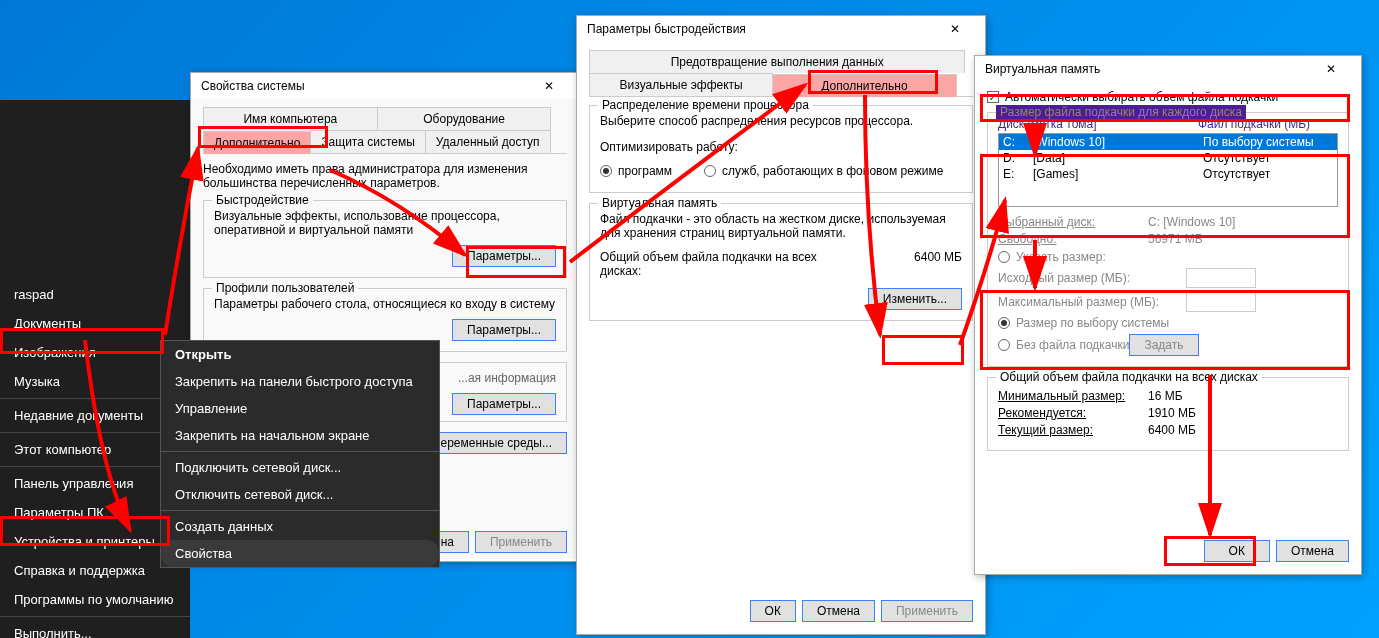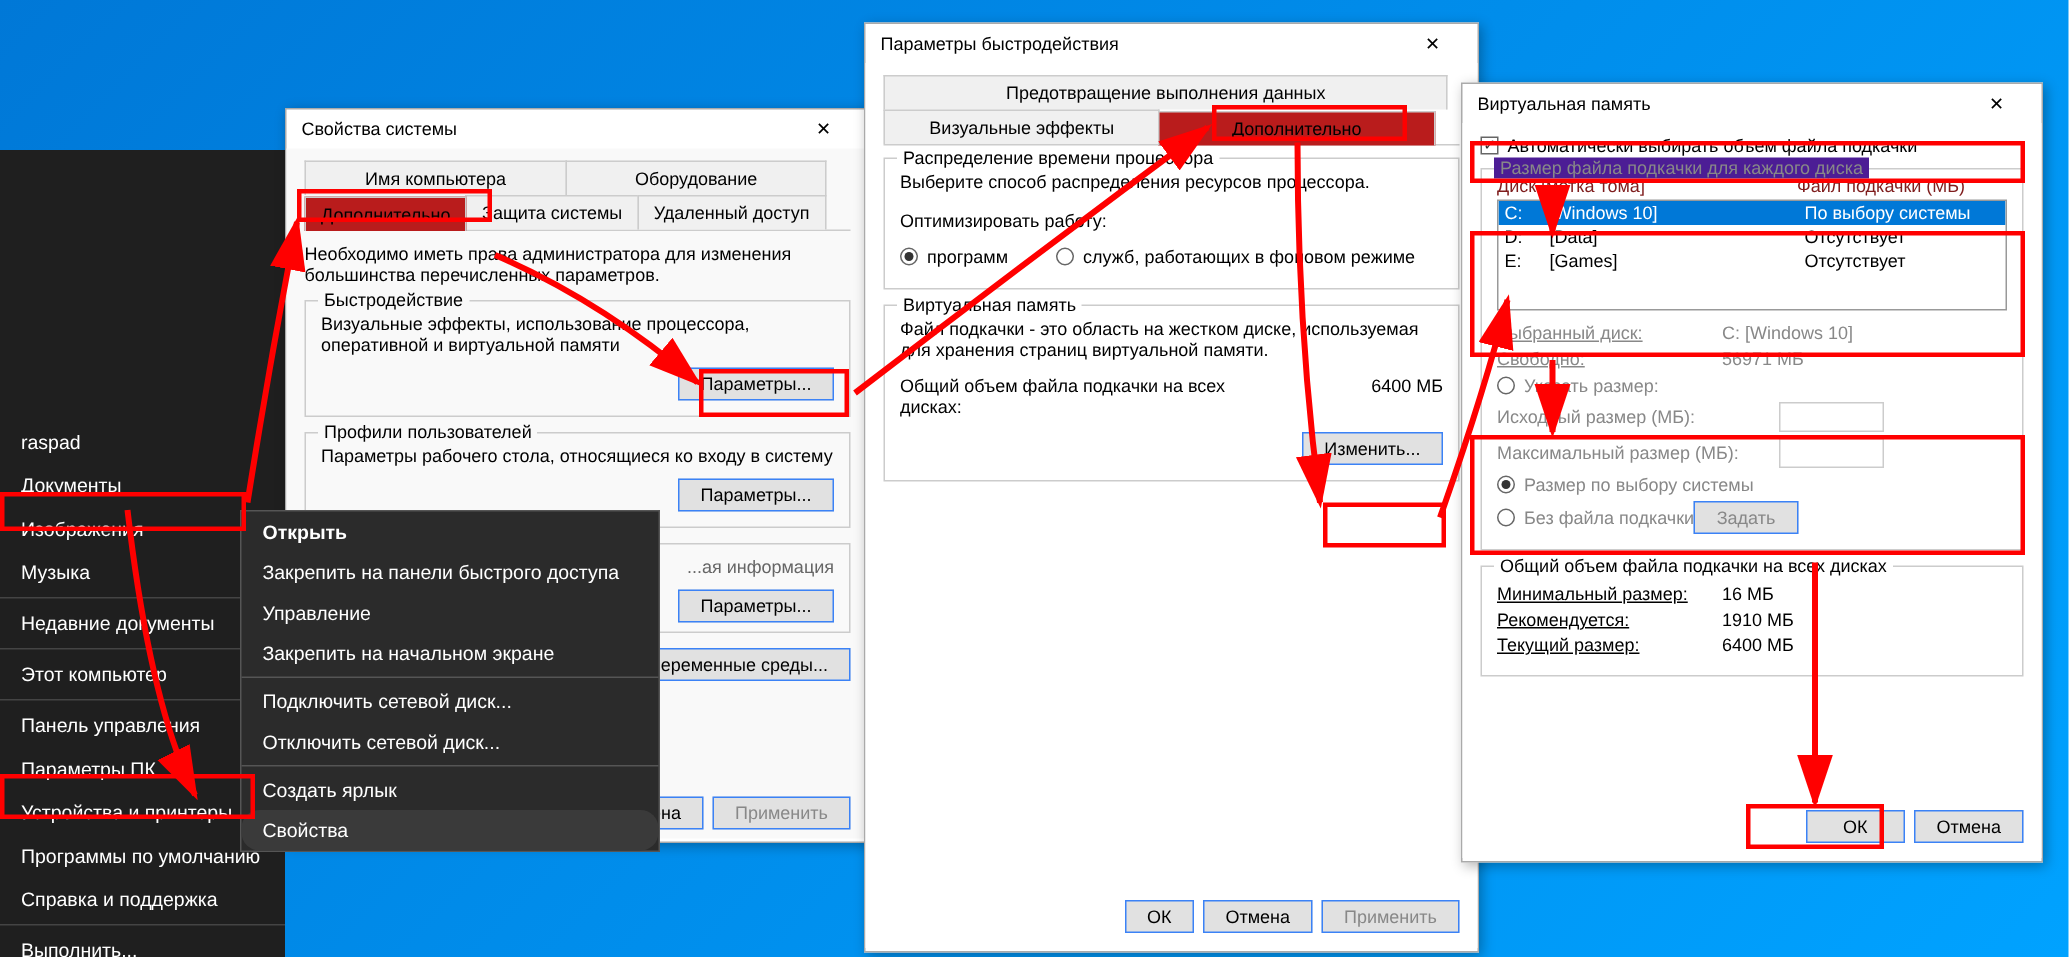--- a/index.html
+++ b/index.html
@@ -26,21 +26,21 @@
   .dlg { position: absolute; background: #fff; border: 1px solid #aaa; box-shadow: 2px 2px 8px rgba(0,0,0,0.3); }
   .dlg-title { padding: 6px 10px; font-size: 12px; display: flex; justify-content: space-between; align-items: center; }
   .dlg-close { width: 40px; text-align: center; cursor: pointer; }
   .dlg-body { padding: 8px 12px; background: #f0f0f0; }
 
   
   #dlg-sysprops { left: 190px; top: 72px; width: 390px; height: 490px; z-index: 2; }
   #dlg-sysprops .dlg-body { height: calc(100% - 28px); background: #f9f9f9; }
   .tabs { display: flex; flex-wrap: wrap; border-bottom: 1px solid #ccc; margin-bottom: 8px; }
   .tab { padding: 4px 10px; border: 1px solid #ccc; border-bottom: none; background: #f0f0f0; margin-right: -1px; font-size: 12px; cursor: pointer; }
-  .tab.active { background: #b91c1c; position: relative; top: 1px; }
+  .tab.active { background: #fca5a5; position: relative; top: 1px; }
   .group { border: 1px solid #ccc; padding: 8px 10px 10px; margin-bottom: 10px; position: relative; }
   .group-title { position: absolute; top: -8px; left: 8px; background: #f9f9f9; padding: 0 4px; font-size: 12px; }
   .btn { padding: 3px 14px; background: #e1e1e1; border: 1px solid #3b82f6; font-size: 12px; cursor: pointer; }
   .right { text-align: right; }
   .dlg-footer { position: absolute; bottom: 8px; right: 12px; display: flex; gap: 6px; }
 
   
   #dlg-perf { left: 576px; top: 15px; width: 410px; height: 620px; z-index: 3; }
   #dlg-perf .dlg-body { height: calc(100% - 28px); background: #fff; }
   .radio-row { display: flex; align-items: center; gap: 6px; margin: 4px 0; }
@@ -86,37 +86,37 @@
     <div class="start-item"><span>Изображения</span></div>
     <div class="start-item"><span>Музыка</span></div>
     <div class="start-sep"></div>
     <div class="start-item"><span>Недавние документы</span><span class="arrow">▶</span></div>
     <div class="start-sep"></div>
     <div class="start-item"><span>Этот компьютер</span><span class="arrow">▶</span></div>
     <div class="start-sep"></div>
     <div class="start-item"><span>Панель управления</span></div>
     <div class="start-item"><span>Параметры ПК</span></div>
     <div class="start-item"><span>Устройства и принтеры</span></div>
+    <div class="start-item"><span>Справка и поддержка</span></div>
     <div class="start-item"><span>Программы по умолчанию</span></div>
-    <div class="start-item"><span>Справка и поддержка</span></div>
     <div class="start-sep"></div>
     <div class="start-item"><span>Выполнить...</span></div>
   </div>
 </div>
 
 <div class="ctx-menu">
   <div class="ctx-item" style="font-weight:bold"><span>Открыть</span></div>
   <div class="ctx-item"><span>Закрепить на панели быстрого доступа</span></div>
   <div class="ctx-item"><span>Управление</span></div>
   <div class="ctx-item"><span>Закрепить на начальном экране</span></div>
   <div class="ctx-sep"></div>
   <div class="ctx-item"><span>Подключить сетевой диск...</span></div>
   <div class="ctx-item"><span>Отключить сетевой диск...</span></div>
   <div class="ctx-sep"></div>
-  <div class="ctx-item"><span>Создать ярлык</span></div>
+  <div class="ctx-item"><span>Создать данных</span></div>
   <div class="ctx-item hl"><span>Свойства</span></div>
 </div>
 
 <div class="dlg" id="dlg-sysprops">
   <div class="dlg-title">
     <span>Свойства системы</span>
     <span class="dlg-close">✕</span>
   </div>
   <div class="dlg-body">
     <div class="tabs">
@@ -198,21 +198,21 @@
     <span>Виртуальная память</span>
     <span class="dlg-close">✕</span>
   </div>
   <div class="dlg-body">
     <div style="display:flex;align-items:center;margin-bottom:8px">
       <span class="chk checked"></span>
       <span>Автоматически выбирать объем файла подкачки</span>
     </div>
     <div class="group" style="padding-top:4px">
       <div class="group-title muted" style="background:#4c1d95">Размер файла подкачки для каждого диска</div>
-      <div style="display:flex;font-size:12px;color:#7f1d1d;margin-bottom:2px">
+      <div style="display:flex;font-size:12px;color:#4c1d95;margin-bottom:2px">
         <span style="flex:1">Диск [метка тома]</span>
         <span style="width:140px">Файл подкачки (МБ)</span>
       </div>
       <div class="disk-list">
         <div class="disk-row sel">
           <span class="disk-col1">C:</span>
           <span class="disk-col2">[Windows 10]</span>
           <span class="disk-col3">По выбору системы</span>
         </div>
         <div class="disk-row">

